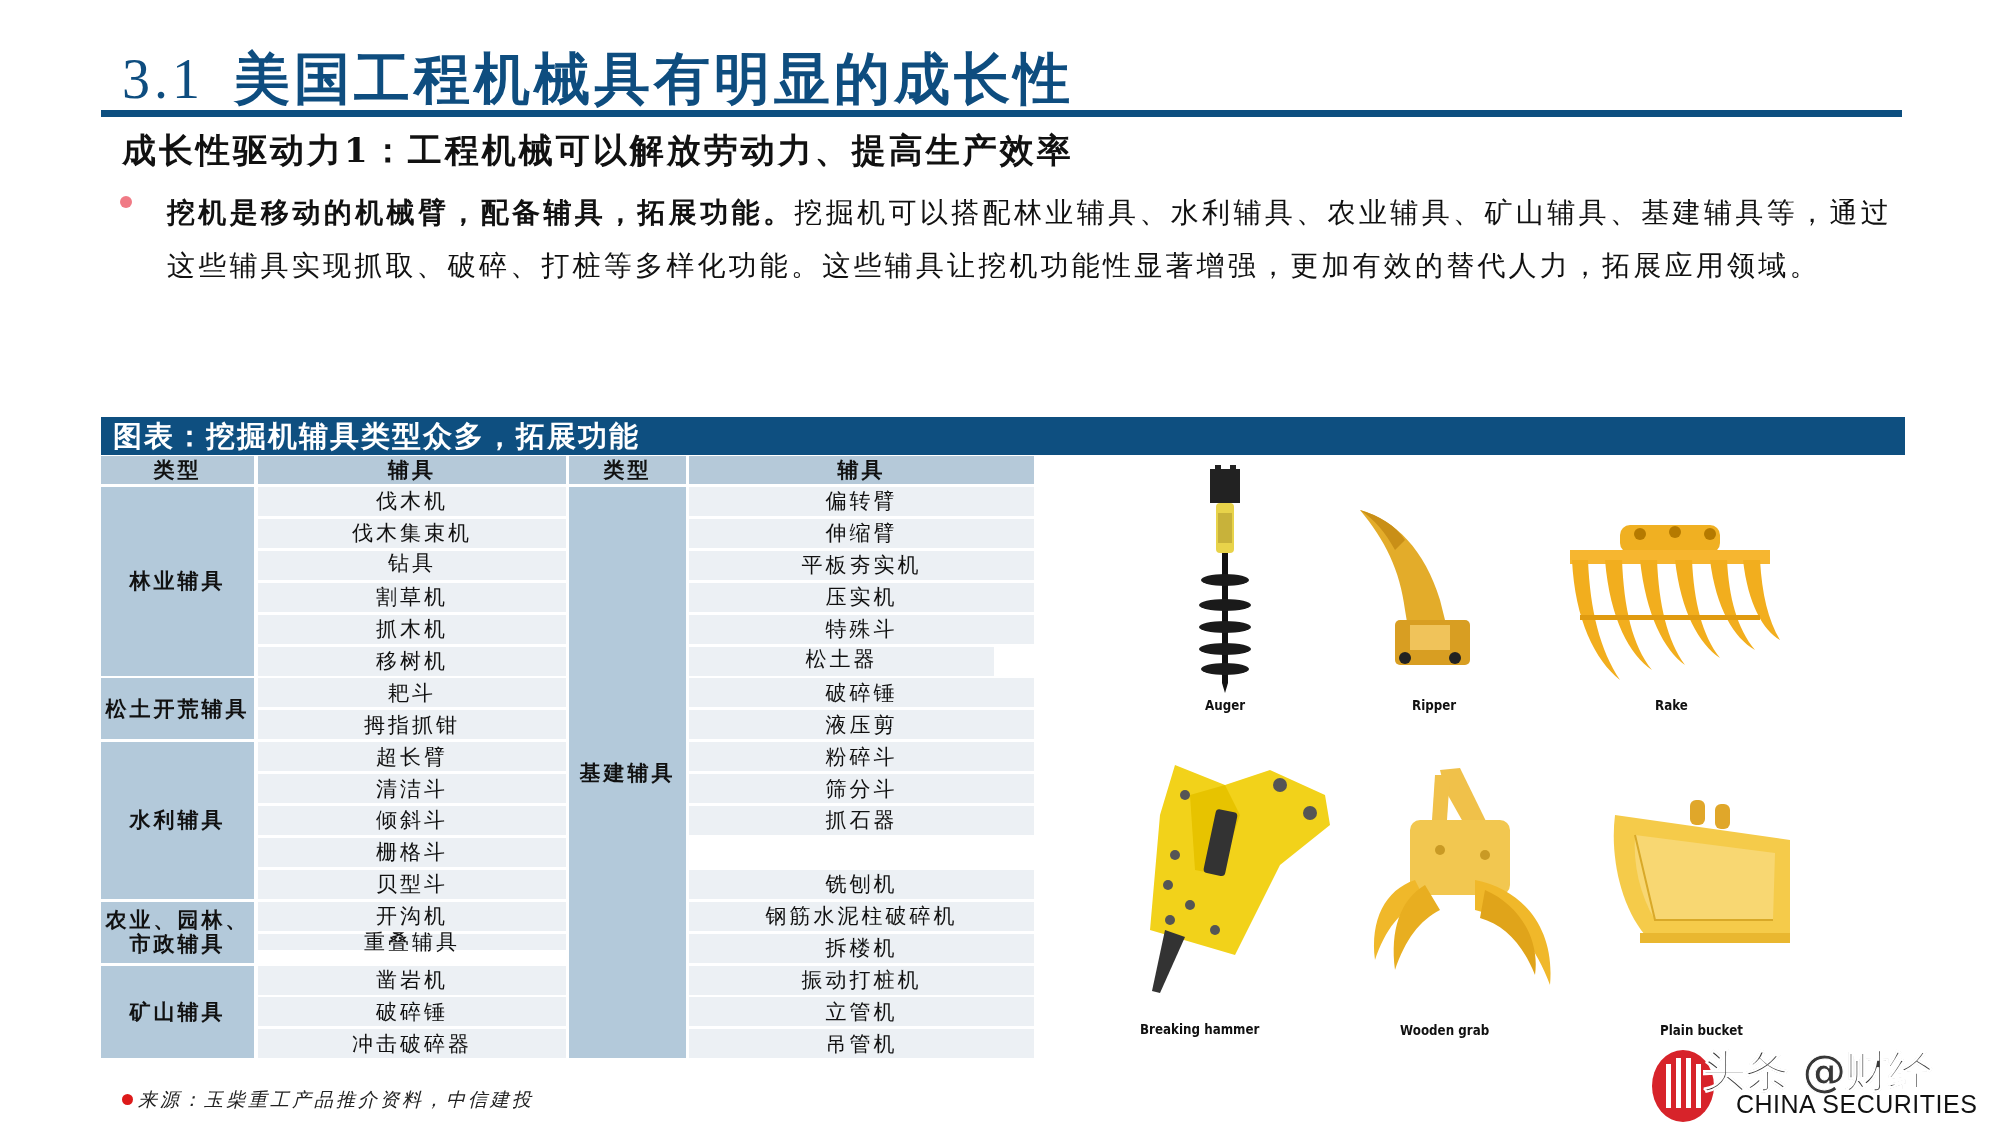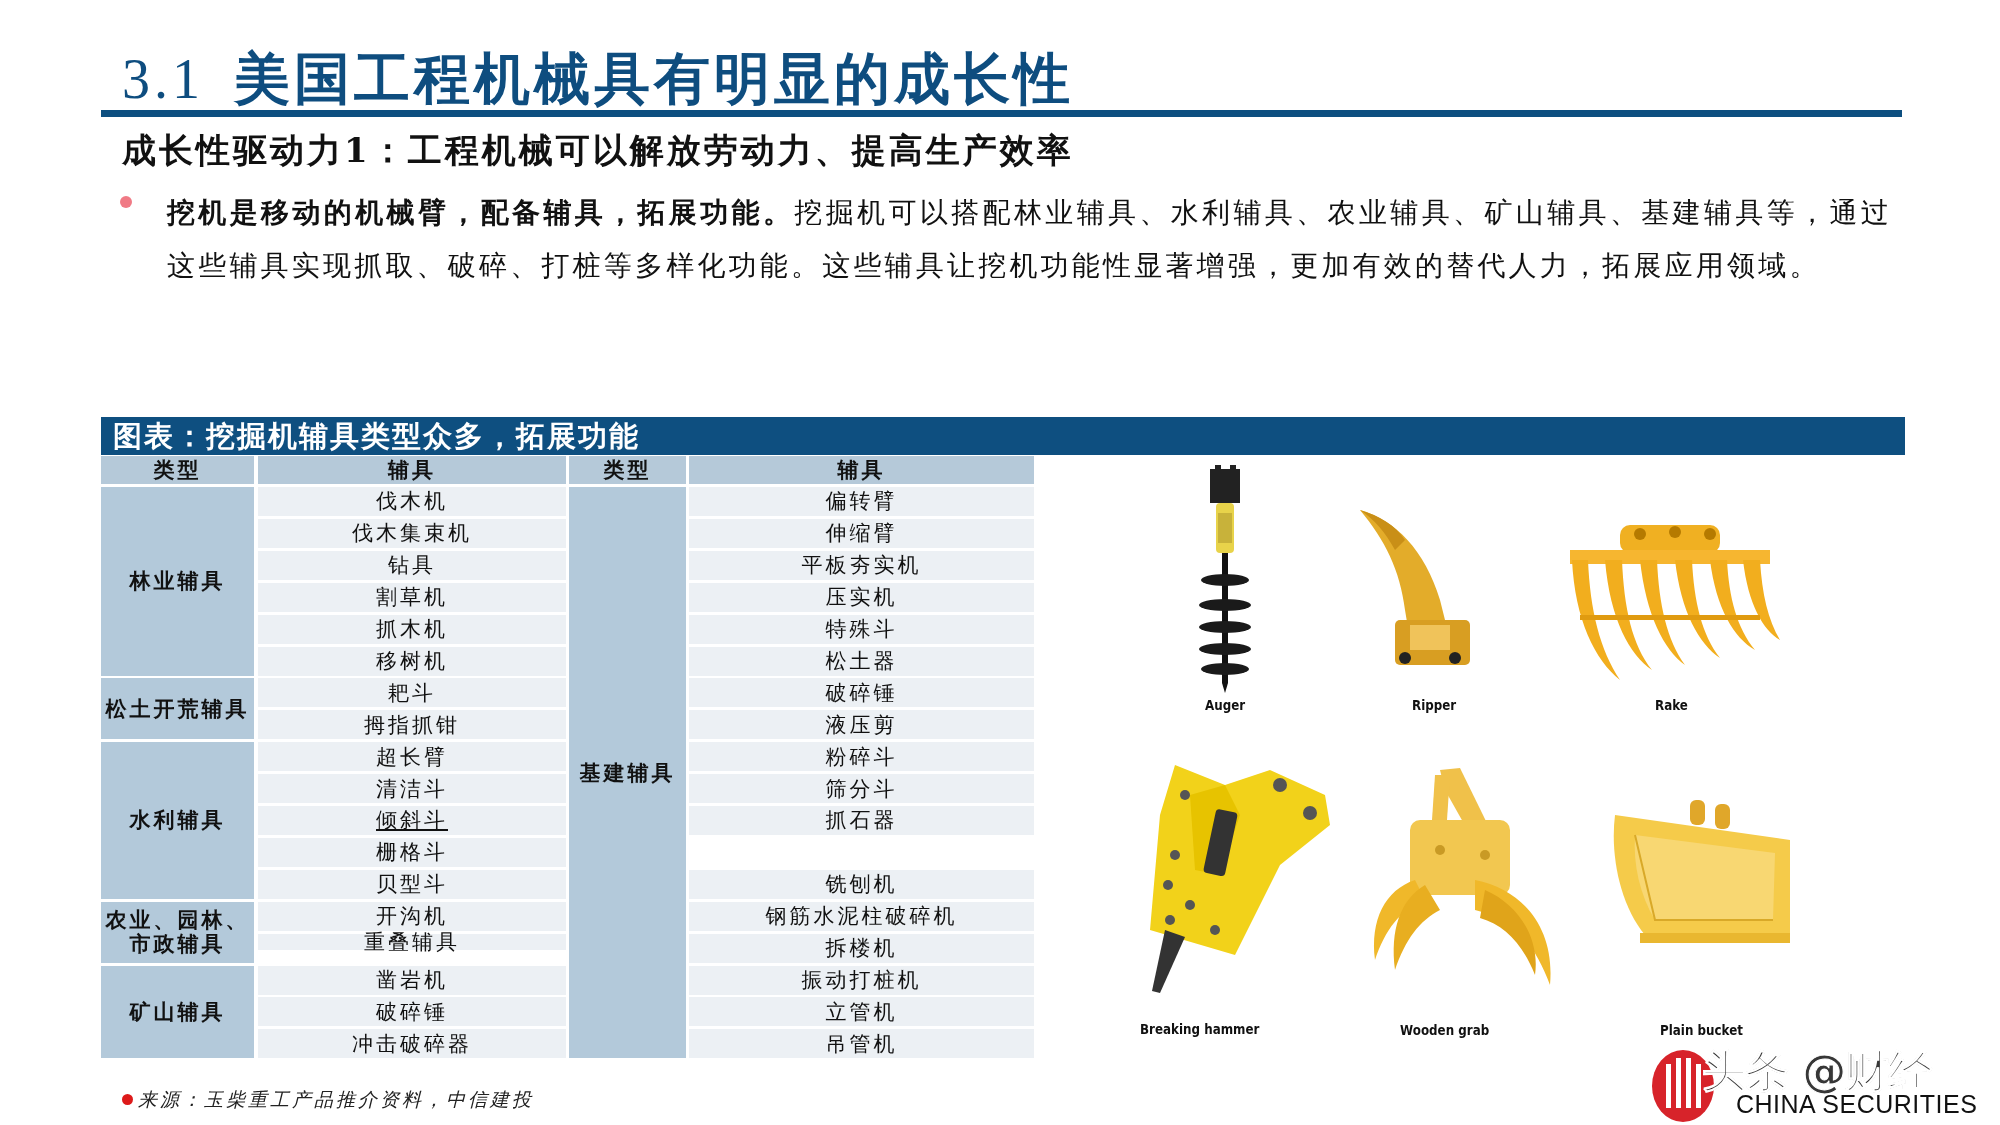--- a/index.html
+++ b/index.html
@@ -78,47 +78,47 @@
 <div class="abs band">图表：挖掘机辅具类型众多，拓展功能</div>
 
 <div class="abs tbl" id="tbl">
   <div class="cell hdr" style="left:0;top:0;width:153px;height:28px;">类型</div>
   <div class="cell hdr" style="left:157px;top:0;width:308px;height:28px;">辅具</div>
   <div class="cell hdr" style="left:468px;top:0;width:117px;height:28px;">类型</div>
   <div class="cell hdr" style="left:588px;top:0;width:345px;height:28px;">辅具</div>
 <div class="cell type" style="left: 0px; top: 31px; width: 153px; height: 188.5px;">林业辅具</div>
     <div class="cell item" style="left: 157px; top: 31px; width: 308px; height: 29px;">伐木机</div>
     <div class="cell item" style="left: 157px; top: 62.9px; width: 308px; height: 29px;">伐木集束机</div>
-    <div class="cell item" style="left: 157px; top: 94.8px; width: 308px; height: 29px;">钻具</div>
+    <div class="cell item" style="left: 157px; top: 94.8px; width: 308px; height: 29px; font-family: Liberation Mono, monospace;">钻具</div>
     <div class="cell item" style="left: 157px; top: 126.7px; width: 308px; height: 29px;">割草机</div>
     <div class="cell item" style="left: 157px; top: 158.6px; width: 308px; height: 29px;">抓木机</div>
     <div class="cell item" style="left: 157px; top: 190.5px; width: 308px; height: 29px;">移树机</div>
     <div class="cell type" style="left: 0px; top: 222.4px; width: 153px; height: 60.9px;">松土开荒辅具</div>
     <div class="cell item" style="left: 157px; top: 222.4px; width: 308px; height: 29px;">耙斗</div>
     <div class="cell item" style="left: 157px; top: 254.3px; width: 308px; height: 29px;">拇指抓钳</div>
     <div class="cell type" style="left: 0px; top: 286.2px; width: 153px; height: 156.6px;">水利辅具</div>
     <div class="cell item" style="left: 157px; top: 286.2px; width: 308px; height: 29px;">超长臂</div>
     <div class="cell item" style="left: 157px; top: 318.1px; width: 308px; height: 29px;">清洁斗</div>
-    <div class="cell item" style="left: 157px; top: 350px; width: 308px; height: 29px; text-decoration: underline;">倾斜斗</div>
+    <div class="cell item" style="left: 157px; top: 350px; width: 308px; height: 29px;">倾斜斗</div>
     <div class="cell item" style="left: 157px; top: 381.9px; width: 308px; height: 29px;">栅格斗</div>
     <div class="cell item" style="left: 157px; top: 413.8px; width: 308px; height: 29px;">贝型斗</div>
     <div class="cell type" style="left: 0px; top: 445.7px; width: 153px; height: 60.9px;">农业、园林、市政辅具</div>
     <div class="cell item" style="left: 157px; top: 445.7px; width: 308px; height: 29px;">开沟机</div>
     <div class="cell item" style="left: 157px; top: 477.6px; width: 308px; height: 16px; text-align: center;">重叠辅具</div>
     <div class="cell type" style="left: 0px; top: 509.5px; width: 153px; height: 92.8px;">矿山辅具</div>
     <div class="cell item" style="left: 157px; top: 509.5px; width: 308px; height: 29px;">凿岩机</div>
     <div class="cell item" style="left: 157px; top: 541.4px; width: 308px; height: 29px;">破碎锤</div>
     <div class="cell item" style="left: 157px; top: 573.3px; width: 308px; height: 29px;">冲击破碎器</div>
     <div class="cell type" style="left: 468px; top: 31px; width: 117px; height: 571.3px;">基建辅具</div>
     <div class="cell item" style="left: 588px; top: 31px; width: 345px; height: 29px;">偏转臂</div>
     <div class="cell item" style="left: 588px; top: 62.9px; width: 345px; height: 29px;">伸缩臂</div>
     <div class="cell item" style="left: 588px; top: 94.8px; width: 345px; height: 29px;">平板夯实机</div>
     <div class="cell item" style="left: 588px; top: 126.7px; width: 345px; height: 29px;">压实机</div>
     <div class="cell item" style="left: 588px; top: 158.6px; width: 345px; height: 29px;">特殊斗</div>
-    <div class="cell item" style="left: 588px; top: 190.5px; width: 345px; height: 29px;">松土器</div>
+    <div class="cell item" style="left: 588px; top: 190.5px; width: 305px; height: 29px; font-family: Liberation Mono, monospace;">松土器</div>
     <div class="cell item" style="left: 588px; top: 222.4px; width: 345px; height: 29px;">破碎锤</div>
     <div class="cell item" style="left: 588px; top: 254.3px; width: 345px; height: 29px;">液压剪</div>
     <div class="cell item" style="left: 588px; top: 286.2px; width: 345px; height: 29px;">粉碎斗</div>
     <div class="cell item" style="left: 588px; top: 318.1px; width: 345px; height: 29px;">筛分斗</div>
     <div class="cell item" style="left: 588px; top: 350px; width: 345px; height: 29px;">抓石器</div>
     <div class="cell item" style="left: 588px; top: 413.8px; width: 345px; height: 29px;">铣刨机</div>
     <div class="cell item" style="left: 588px; top: 445.7px; width: 345px; height: 29px;">钢筋水泥柱破碎机</div>
     <div class="cell item" style="left: 588px; top: 477.6px; width: 345px; height: 29px;">拆楼机</div>
     <div class="cell item" style="left: 588px; top: 509.5px; width: 345px; height: 29px;">振动打桩机</div>
     <div class="cell item" style="left: 588px; top: 541.4px; width: 345px; height: 29px;">立管机</div>

